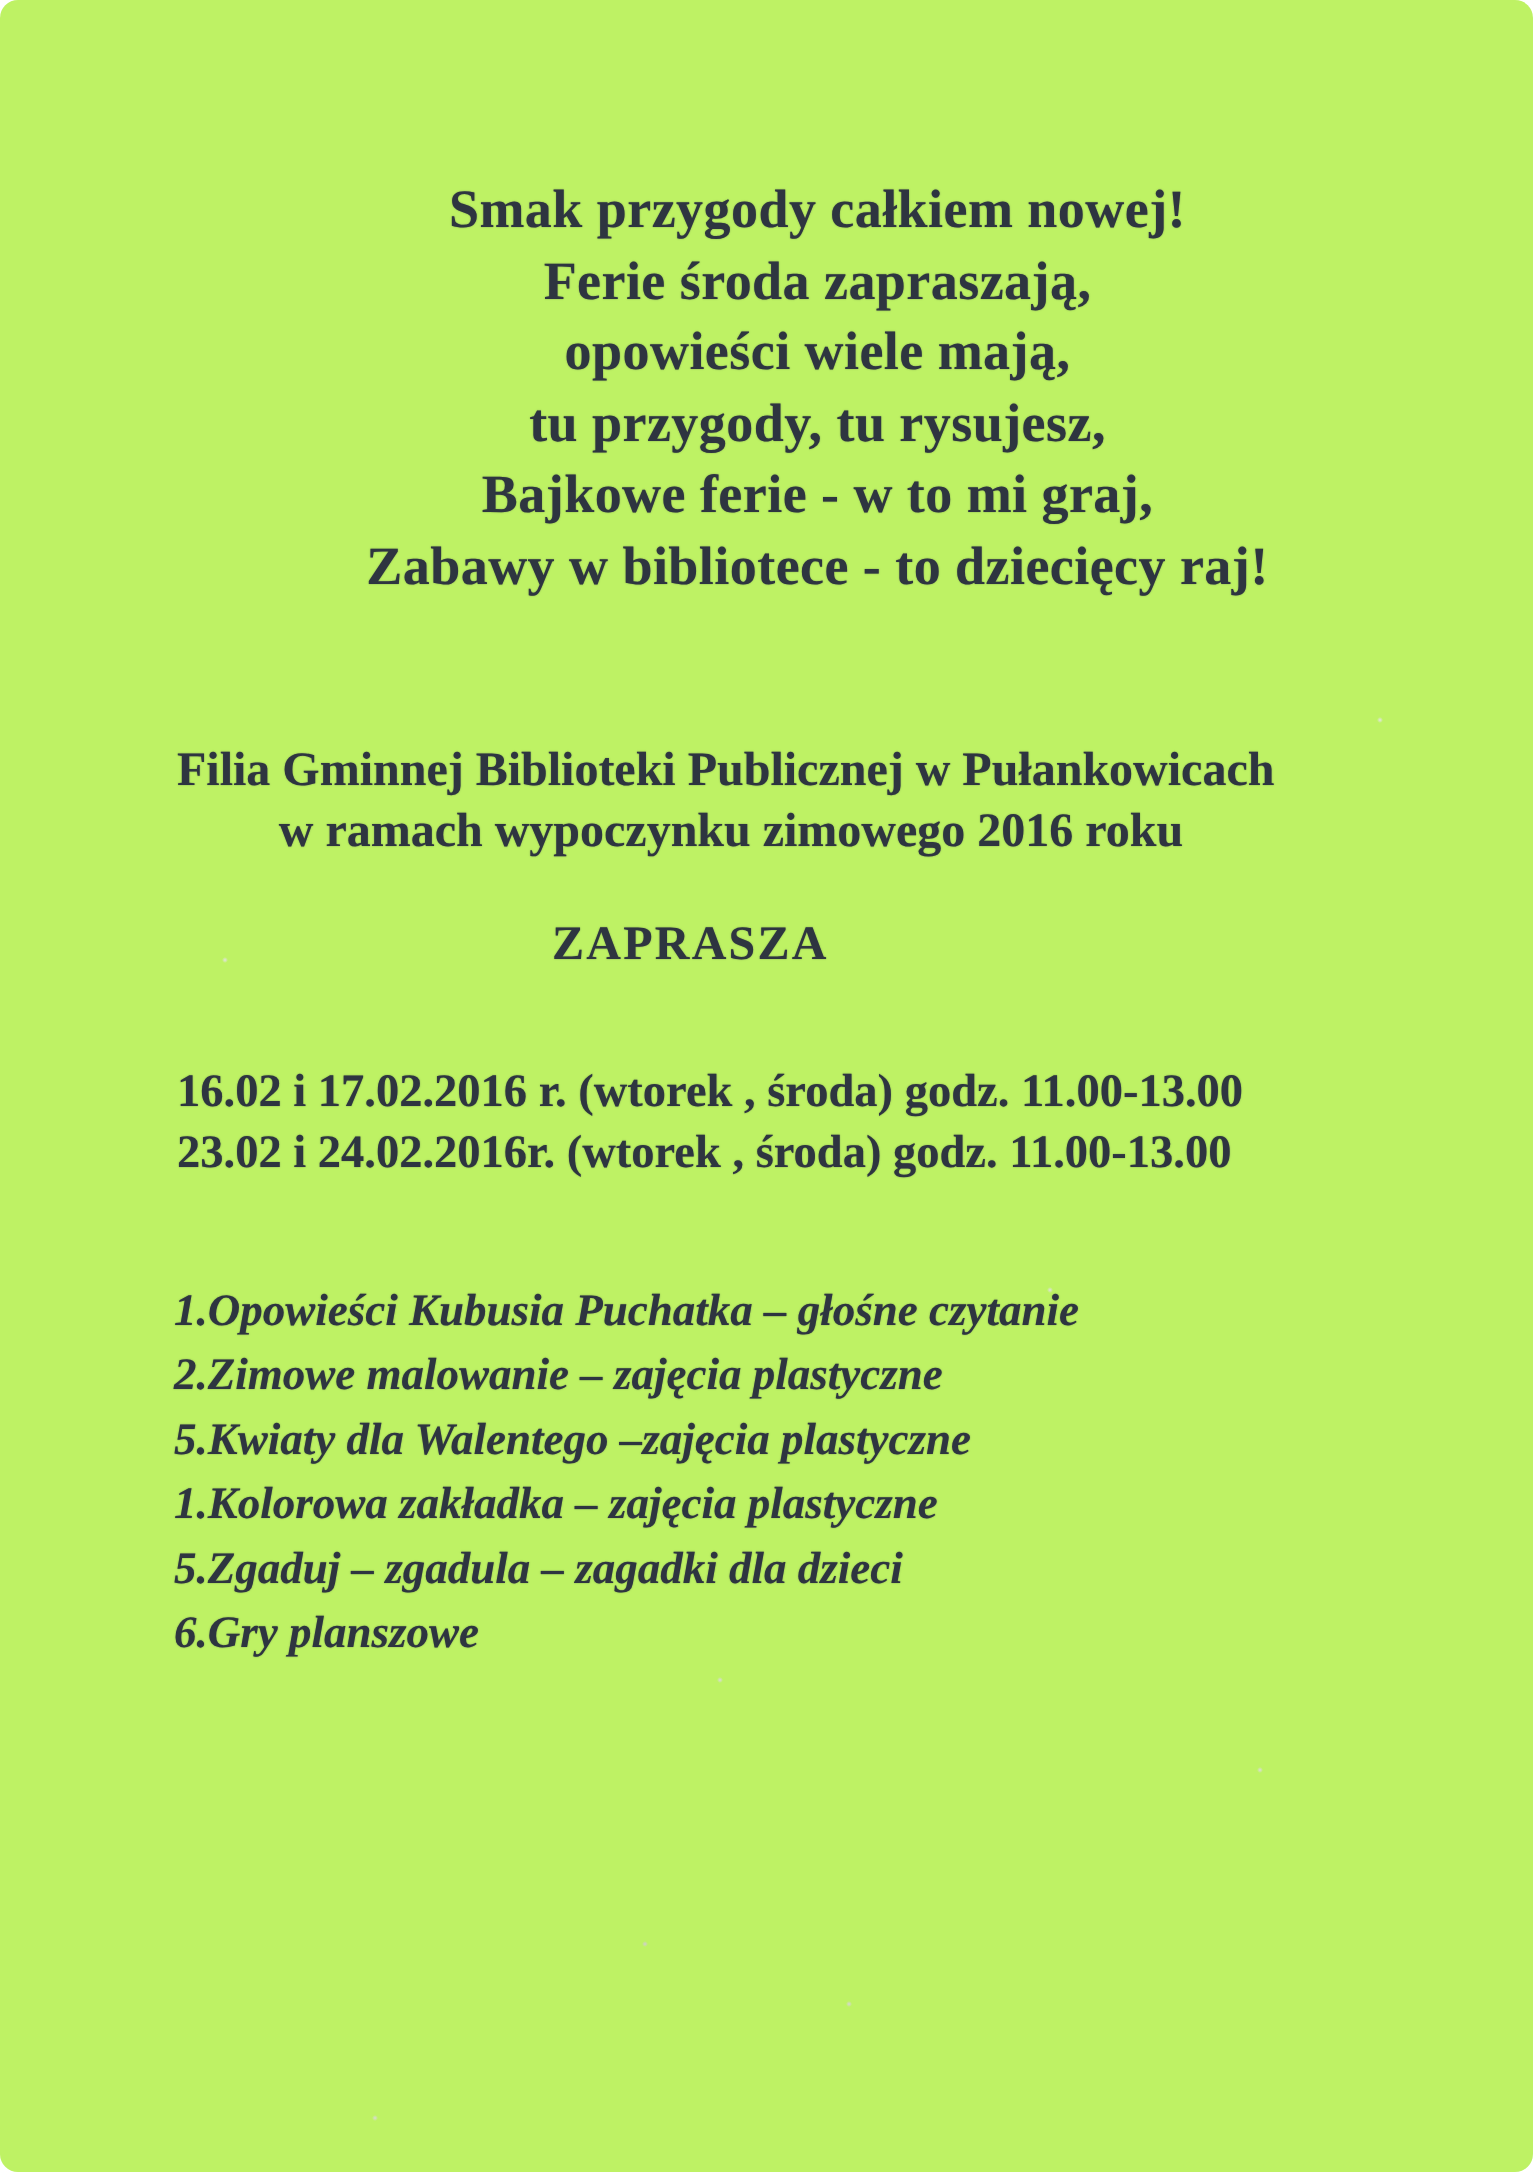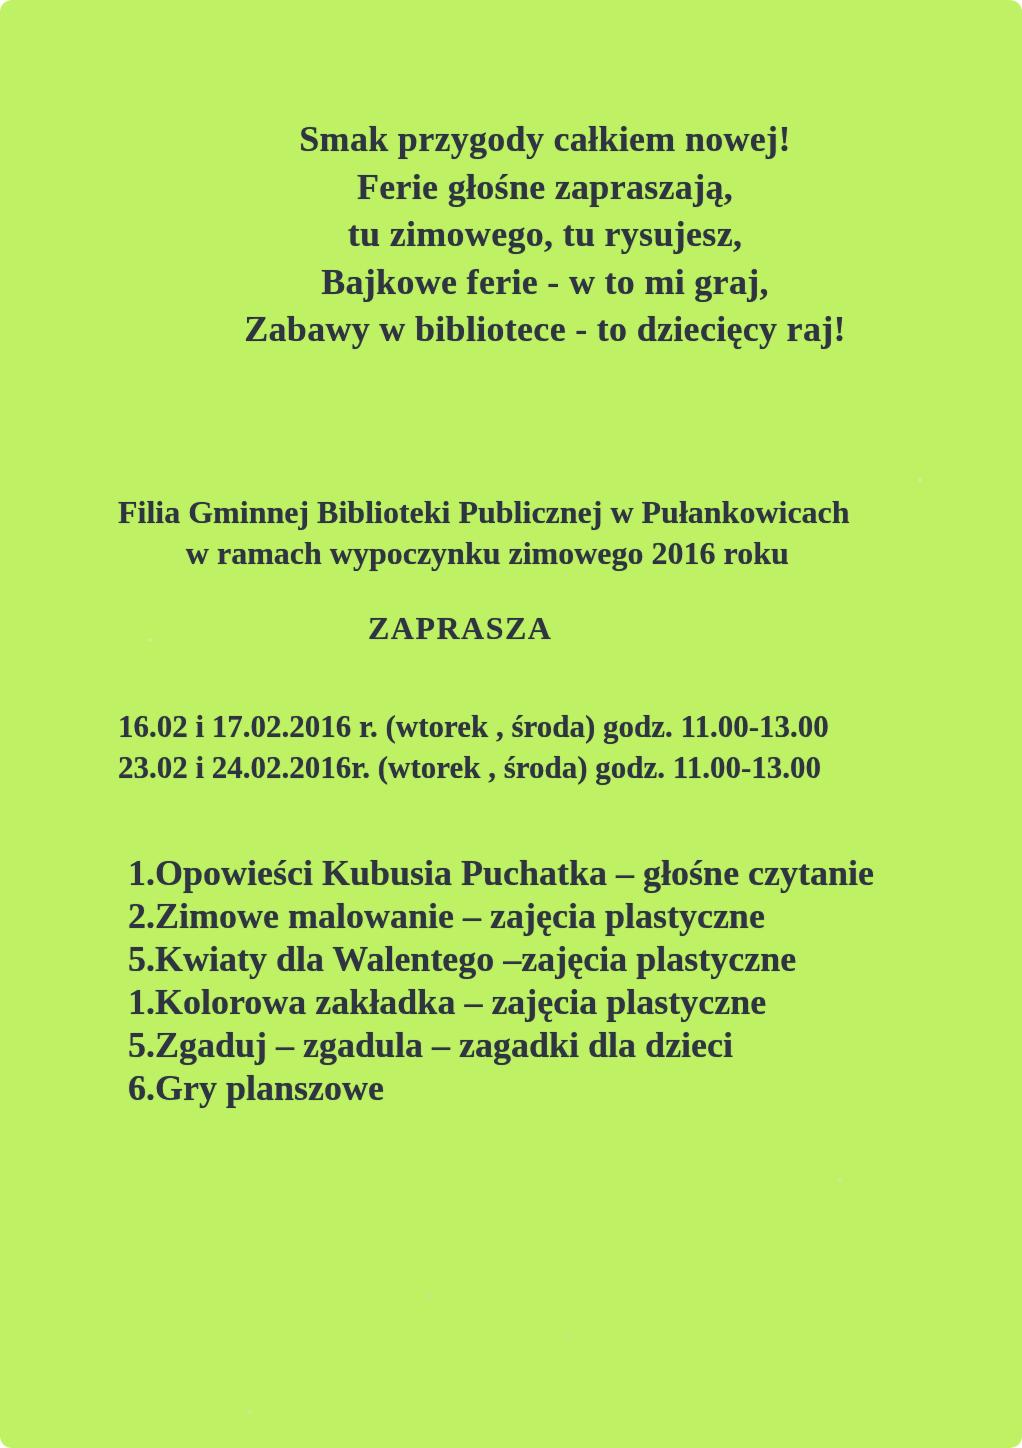--- a/index.html
+++ b/index.html
@@ -73,36 +73,38 @@
     top: 690px;
     left: 118px;
     font-size: 31px;
     line-height: 41px;
     white-space: nowrap;
     margin-top: 16px;
   }
   .activities {
     position: absolute;
     top: 852px;
-    left: 128px;
-    font-size: 36px;
+    left: 116px;
+    font-size: 30px;
     line-height: 43px;
     white-space: nowrap;
+    font-style: italic;
   }
 </style>
 </head>
 <body>
 
 <div class="page">
   <div class="speckles"></div>
 
   <div class="poem ink">
     <div>Smak przygody całkiem nowej!</div>
-    <div>Ferie głośne zapraszają,</div>
-    <div>tu zimowego, tu rysujesz,</div>
+    <div>Ferie środa zapraszają,</div>
+    <div>opowieści wiele mają,</div>
+    <div>tu przygody, tu rysujesz,</div>
     <div>Bajkowe ferie - w to mi graj,</div>
     <div>Zabawy w bibliotece - to dziecięcy raj!</div>
   </div>
 
   <div class="organizer ink">
     <div>Filia Gminnej Biblioteki Publicznej w Pułankowicach</div>
     <div class="indent2">w ramach wypoczynku zimowego 2016 roku</div>
   </div>
 
   <div class="invitation ink">ZAPRASZA</div>

